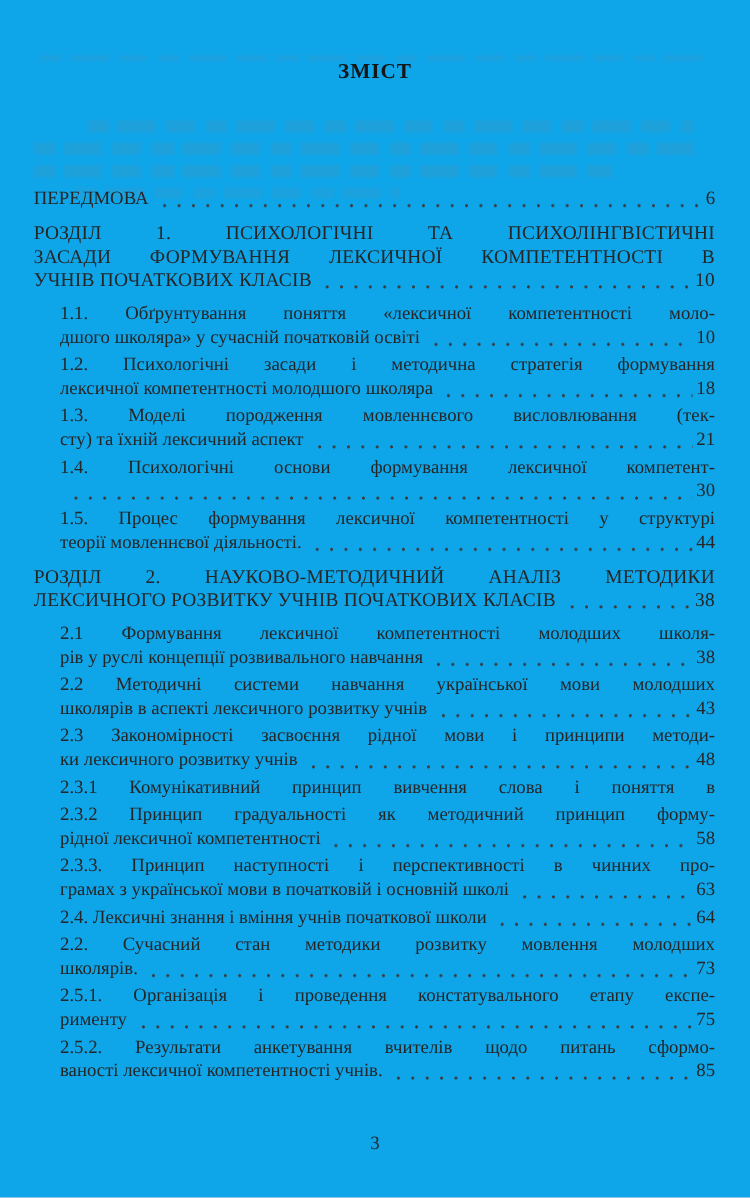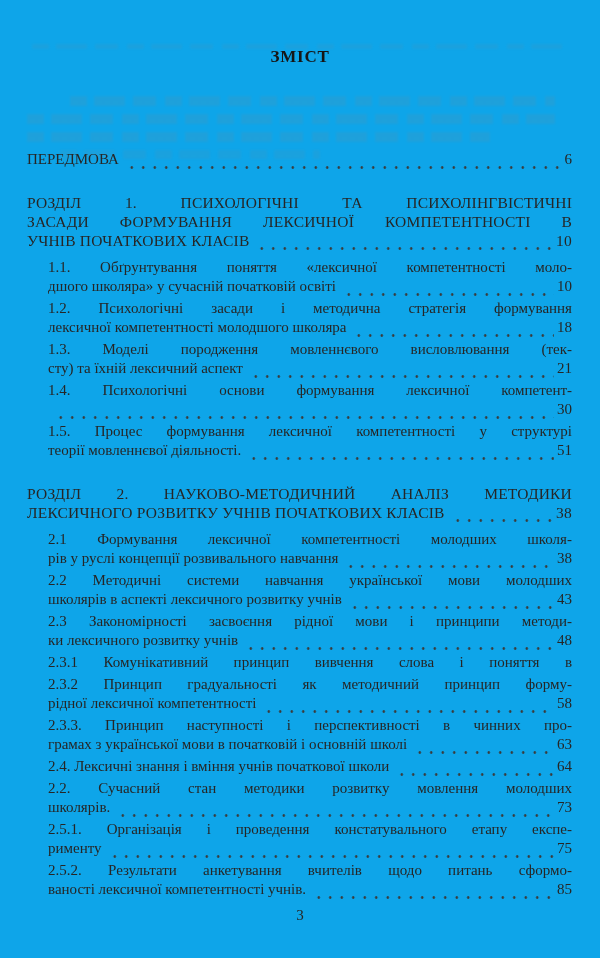--- a/index.html
+++ b/index.html
@@ -21,32 +21,32 @@
     letter-spacing:0.8px;
     color:#161616;
   }
   .toc {
     position:absolute;
     left:27px; right:28px; top:150px;
   }
   .entry { margin-bottom:3px; }
   .entry.front { margin-bottom:5px; }
   .entry.section { padding-left:21px; }
-  .entry.chapter { margin-top:24px; margin-bottom:8px; }
+  .entry.chapter { margin-top:8px; margin-bottom:8px; }
   .entry.chapter .line { font-size:15.5px; letter-spacing:0.2px; }
   .line {
     font-size:15px;
     line-height:19px;
     text-align:justify;
     text-align-last:justify;
     white-space:normal;
   }
   .line.last {
     display:flex;
-    align-items:flex-end;
+    align-items:center;
     text-align:left;
     text-align-last:auto;
   }
   .line.last .t { flex:0 1 auto; }
   .leader {
     flex:1 0 14px;
     height:13px;
     margin:0 3px 0 7px;
     background-image:radial-gradient(circle, #3a3a3a 1.15px, rgba(0,0,0,0) 1.55px);
     background-size:11.5px 3.4px;
@@ -136,21 +136,21 @@
         <div class="line last">
           <span class="leader"></span>
           <span class="pg">30</span>
         </div>
       </div>
       <div class="entry section">
         <div class="line">1.5. Процес формування лексичної компетентності у структурі</div>
         <div class="line last">
           <span class="t">теорії мовленнєвої діяльності.</span>
           <span class="leader"></span>
-          <span class="pg">51</span>
+          <span class="pg">44</span>
         </div>
       </div>
       <div class="entry chapter">
         <div class="line">РОЗДІЛ 2.  НАУКОВО-МЕТОДИЧНИЙ АНАЛІЗ  МЕТОДИКИ</div>
         <div class="line last">
           <span class="t">ЛЕКСИЧНОГО РОЗВИТКУ УЧНІВ  ПОЧАТКОВИХ КЛАСІВ</span>
           <span class="leader"></span>
           <span class="pg">38</span>
         </div>
       </div>

